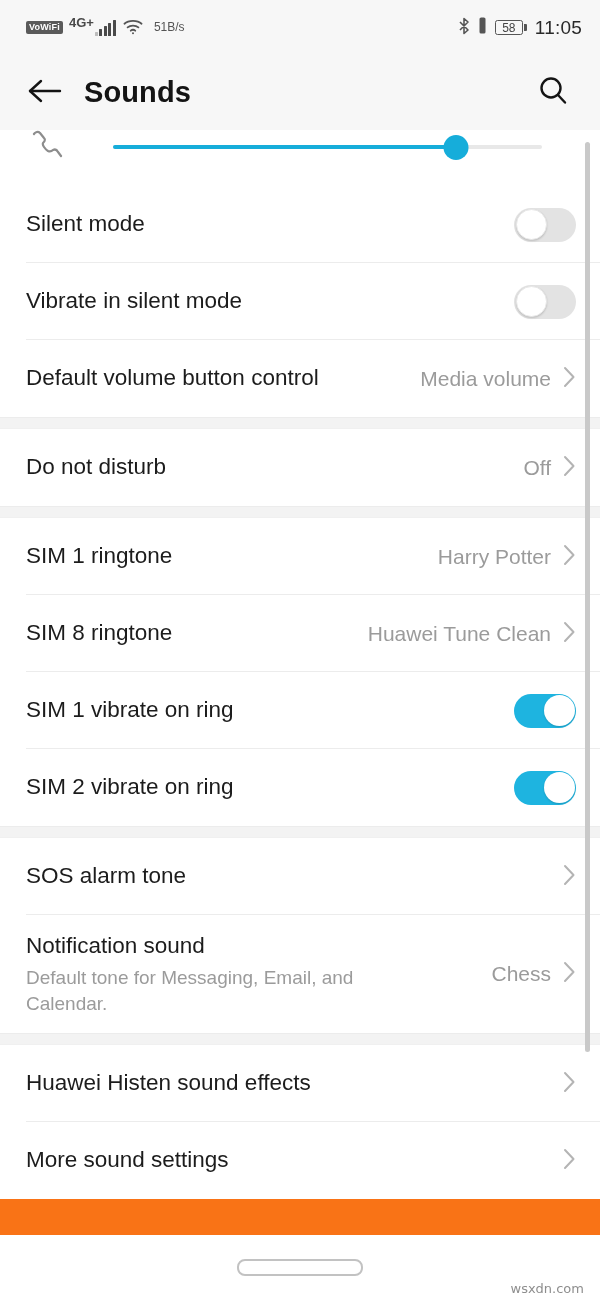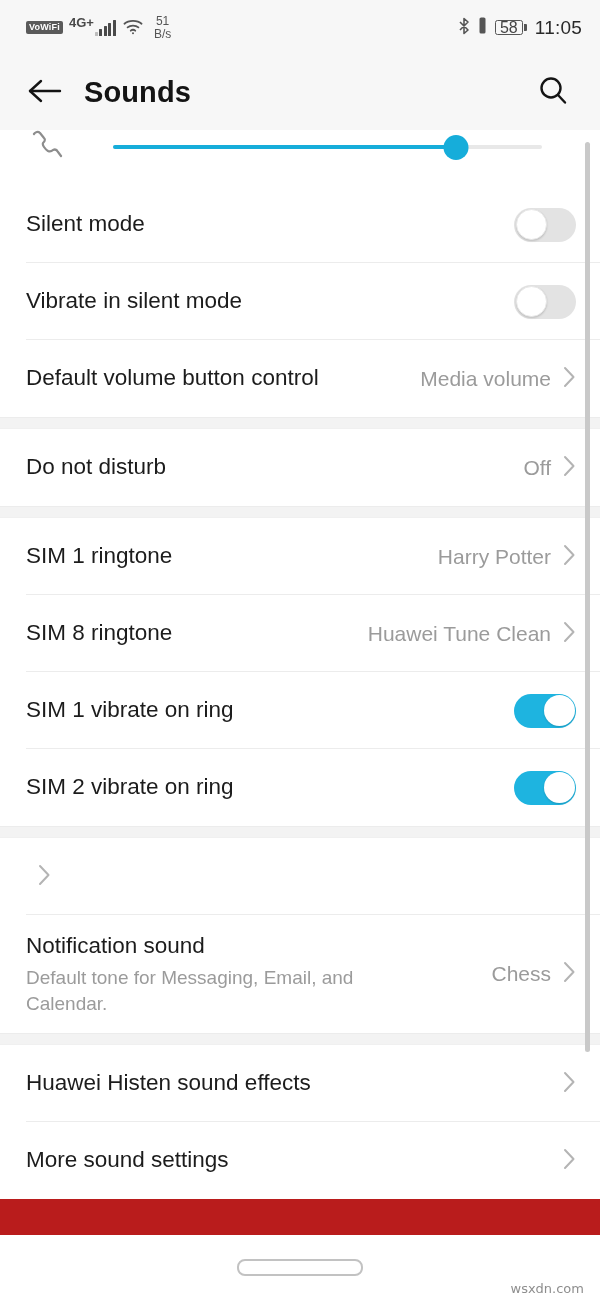--- a/index.html
+++ b/index.html
@@ -71,21 +71,20 @@
   }
   .bars i:nth-child(1) { height: 4px;  background: #bdbdbd; }
   .bars i:nth-child(2) { height: 7px;  }
   .bars i:nth-child(3) { height: 10px; }
   .bars i:nth-child(4) { height: 13px; }
   .bars i:nth-child(5) { height: 16px; }
 
   .wifi-icon { width: 22px; height: 18px; }
   .speed {
     display: flex;
-    flex-direction: column;
     align-items: center;
     line-height: 1.05;
     margin-left: 4px;
     color: #555;
   }
   .speed .num  { font-size: 12px; }
   .speed .unit { font-size: 12px; }
 
   .bt-icon { width: 12px; height: 18px; }
   .vib-icon { width: 9px; height: 17px; }
@@ -97,21 +96,21 @@
     border: 1.5px solid #555;
     border-radius: 2.5px;
     height: 15px;
     min-width: 28px;
     display: flex;
     align-items: center;
     justify-content: center;
     box-sizing: border-box;
   }
   .battery-body span {
-    font-size: 16px;
+    font-size: 12px;
     color: #444;
     line-height: 1;
     padding: 0 2px;
   }
   .battery-cap {
     width: 2.5px;
     height: 7px;
     background: #555;
     border-radius: 0 1px 1px 0;
     margin-left: 1.5px;
@@ -152,21 +151,21 @@
     height: 46px;
     display: flex;
     align-items: center;
     justify-content: center;
     cursor: pointer;
   }
 
   
   .content {
     position: relative;
-    background: #b91c1c;
+    background: #f97316;
     height: 1105px;
     overflow: hidden;
   }
 
   .row {
     position: relative;
     background: #ffffff;
     display: flex;
     align-items: center;
     padding: 0 24px 0 26px;
@@ -498,20 +497,23 @@
       <div class="toggle on">
           <span class="knob"></span>
         </div>
     </div>
   </div>
 
   <div class="section-gap"></div>
 
   <div>
     <div class="row row-divider">
+      <div class="row-text">
+        <div class="row-label">SOS alarm tone</div>
+      </div>
       <div class="row-value"></div>
       <span>
         <svg class="chev" viewBox="0 0 13 22" fill="none" stroke="#b4b4b4" stroke-width="2" stroke-linecap="round" stroke-linejoin="round">
             <path d="M2 2 L10.5 11 L2 20"></path>
           </svg>
       </span>
     </div>
 
     <div class="row with-sub">
       <div class="row-text">

